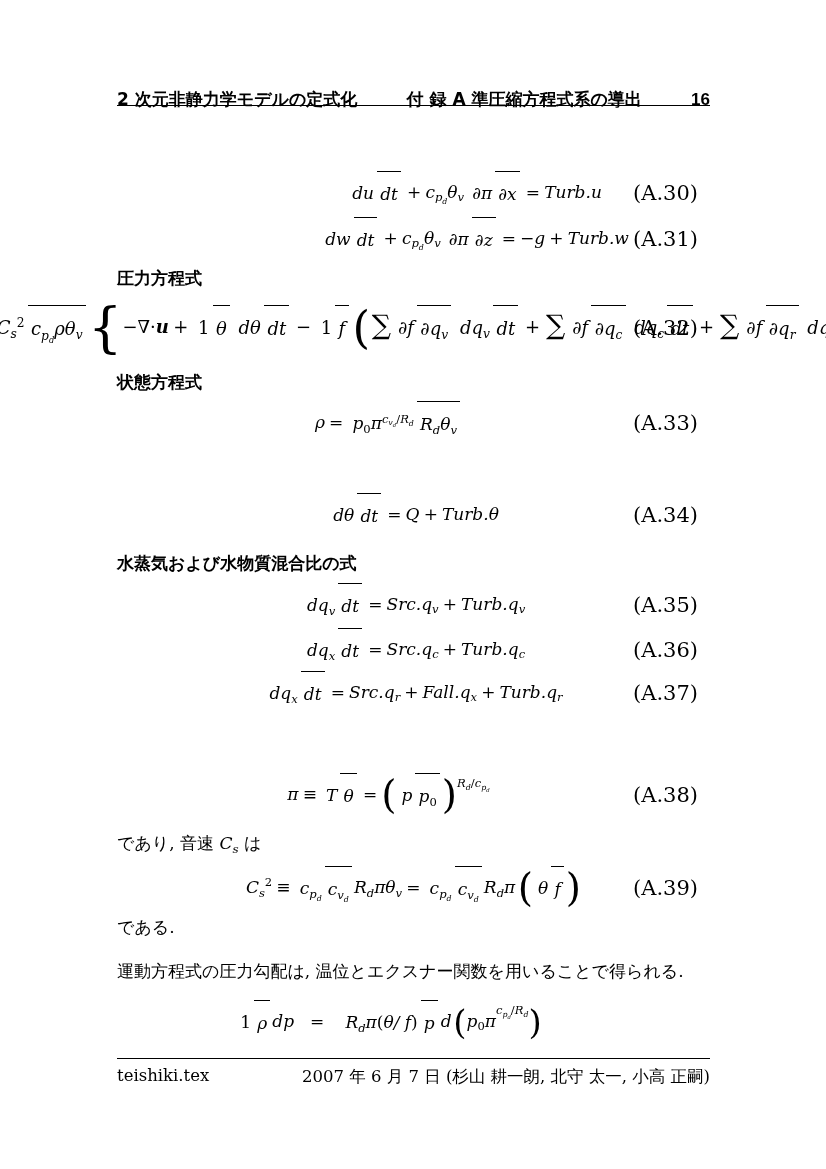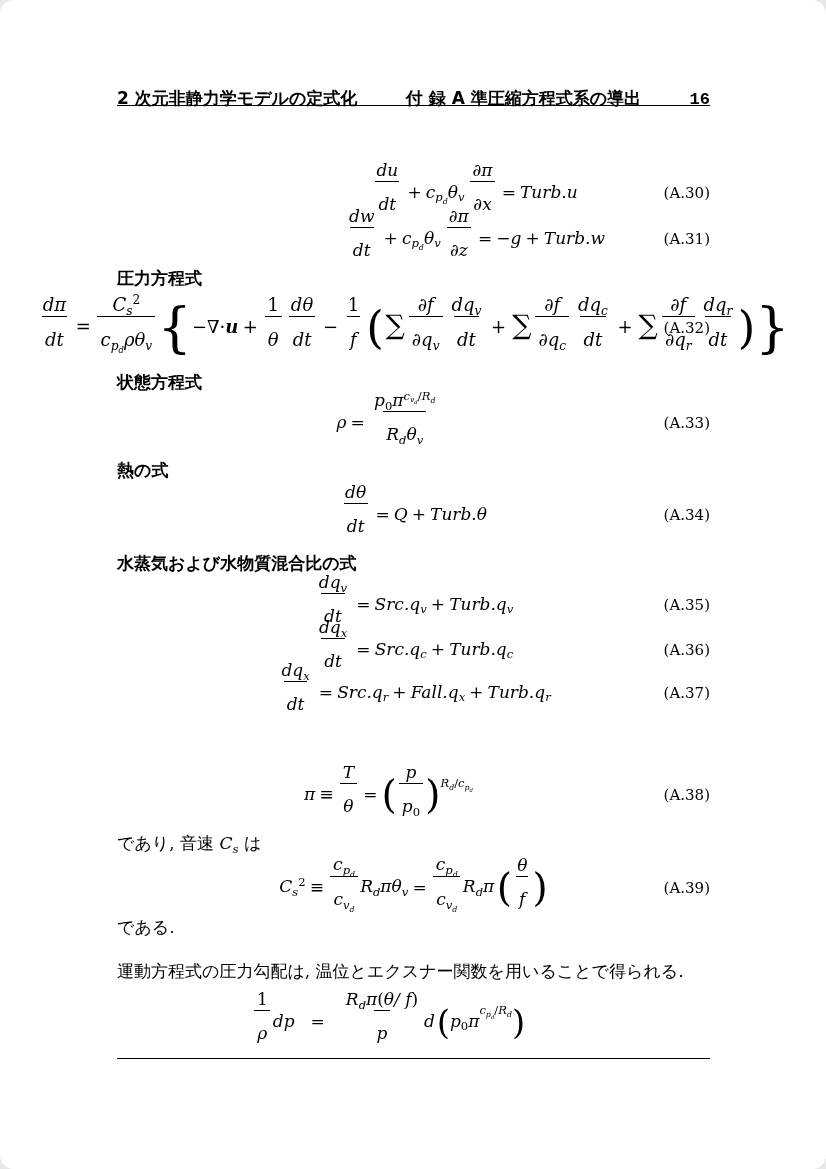--- a/index.html
+++ b/index.html
@@ -1,55 +1,55 @@
 <!DOCTYPE html>
 <html><head>
 <meta charset="utf-8">
 <style>
   html,body{margin:0;padding:0;background:#e8e8e8;}
   .page{position:relative;width:826px;height:1169px;background:#ffffff;color:#000;
-        font-family:"DejaVu Serif","Liberation Serif",serif;font-size:17px;overflow:hidden;margin:0 auto;border-radius:14px;}
+        font-family:"DejaVu Serif","Liberation Serif",serif;font-size:17px;overflow:hidden;margin:0 auto;}
   .abs{position:absolute;left:0;right:0;}
 
   
   .header{position:absolute;left:117px;right:116px;top:82px;display:flex;
           justify-content:space-between;align-items:baseline;font-weight:bold;
           font-family:"DejaVu Sans","Liberation Sans",sans-serif;font-size:17px;white-space:nowrap;}
   .h-center span + span{}
-  .h-page{font-family:Liberation Mono, monospace;margin-top:8px;}
+  .h-page{font-family:Liberation Sans, sans-serif;margin-top:8px;}
   .rule{position:absolute;left:117px;right:116px;border-top:1.6px solid #000;height:0;}
   .rule-top{top:105px;}
   .rule-bottom{top:1058px;}
   .footer{position:absolute;left:117px;right:116px;top:1066px;display:flex;
           justify-content:space-between;font-size:16.5px;white-space:nowrap;}
 
   
   .content{position:absolute;left:117px;top:0;width:593px;height:100%;}
   h2.sec{margin:0;font-size:17px;font-weight:bold;
          font-family:"DejaVu Sans","Liberation Sans",sans-serif;line-height:20px;}
   .para{margin:0;font-size:17px;line-height:23px;}
 
   
   .eqrow{display:flex;align-items:center;justify-content:center;white-space:nowrap;}
-  .eqnum{position:absolute;right:0;top:50%;transform:translateY(-50%);
-         font-family:"DejaVu Serif",serif;font-style:normal;font-size:15px;}
+  .eqnum{position:absolute;right:12px;top:50%;transform:translateY(-50%);
+         font-family:"DejaVu Serif",serif;font-style:normal;font-size:21px;}
   .eq{white-space:nowrap;}
   .eq-a32{font-size:18px;}
   .shift-r{margin-left:122px;}
   .shift-l{margin-left:-50px;}
 
   
   .mi{font-style:italic;}
   .mr{font-style:normal;}
   .mo{font-style:normal;margin:0 0.24em;}
   .mbv{font-style:italic;font-weight:bold;}
   .msum{font-size:1.5em;line-height:0;position:relative;top:0.05em;margin:0 0.06em;}
   .msp{display:inline-block;}
   .mbig{font-style:normal;line-height:0;vertical-align:middle;font-weight:300;}
-  .mfrac{display:inline-flex;flex-direction:column;align-items:center;vertical-align:middle;
+  .mfrac{display:inline-flex;flex-direction:row;align-items:center;vertical-align:middle;
          margin:0 0.12em;line-height:1.18;text-align:center;}
   .mnum{display:block;padding:0 0.18em;}
   .mden{display:block;border-top:1px solid #000;padding:12px 0.18em;margin-top:1px;}
   .msub{font-size:0.68em;vertical-align:-0.34em;line-height:0;}
   .msup{font-size:0.68em;vertical-align:0.55em;line-height:0;}
   .mhsup{font-size:0.68em;vertical-align:1.05em;line-height:0;}
   .imath{font-family:"DejaVu Serif",serif;font-style:italic;}
   .tsub{font-family:"DejaVu Serif",serif;font-style:italic;font-size:0.7em;vertical-align:-0.3em;}
 </style>
 </head>
@@ -134,21 +134,20 @@
     <h2 class="sec abs" style="top:372px">状態方程式</h2>
 
     <div class="eqrow abs" style="top:394px;height:58px">
       <div class="eq shift-l"><span class="mi">ρ</span><span class="mo">=</span><span class="mfrac">
             <span class="mnum"><span class="mi">p</span><span class="msub"><span class="mr">0</span></span><span class="mi">π</span><span class="msup"><span class="mi">c</span><span class="msub"><span class="mi">v</span><span class="msub"><span class="mi">d</span></span></span><span class="mr">/</span><span class="mi">R</span><span class="msub"><span class="mi">d</span></span></span></span>
             <span class="mden"><span class="mi">R</span><span class="msub"><span class="mi">d</span></span><span class="mi">θ</span><span class="msub"><span class="mi">v</span></span></span>
           </span></div>
       <div class="eqnum">(A.33)</div>
     </div>
 
-    <h2 class="sec abs" style="top:460px">熱の式</h2>
 
     <div class="eqrow abs" style="top:492px;height:46px">
       <div class="eq"><span class="mfrac">
             <span class="mnum"><span class="mi">dθ</span></span>
             <span class="mden"><span class="mi">dt</span></span>
           </span><span class="mo">=</span><span class="mi">Q</span><span class="mo">+</span><span class="mi">Turb.θ</span></div>
       <div class="eqnum">(A.34)</div>
     </div>
 
     <h2 class="sec abs" style="top:553px">水蒸気および水物質混合比の式</h2>
@@ -213,14 +212,18 @@
             <span class="mden"><span class="mi">ρ</span></span>
           </span><span class="mi">dp</span><span class="msp" style="width: 0.7em;"></span><span class="mo">=</span><span class="msp" style="width: 0.7em;"></span><span class="mfrac">
             <span class="mnum"><span class="mi">R</span><span class="msub"><span class="mi">d</span></span><span class="mi">π</span><span class="mr">(</span><span class="mi">θ/ f</span><span class="mr">)</span></span>
             <span class="mden"><span class="mi">p</span></span>
           </span><span class="msp" style="width: 0.05em;"></span><span class="mi">d</span><span class="msp" style="width: 0.1em;"></span><span class="mbig" style="font-size: 2em;">(</span><span class="mi">p</span><span class="msub"><span class="mr">0</span></span><span class="mi">π</span><span class="mhsup"><span class="mi">c</span><span class="msub"><span class="mi">p</span><span class="msub"><span class="mi">d</span></span></span><span class="mr">/</span><span class="mi">R</span><span class="msub"><span class="mi">d</span></span></span><span class="mbig" style="font-size: 2em;">)</span></div>
     </div>
 
   </div>
 
   <div class="rule rule-bottom"></div>
+  <div class="footer">
+    <span>teishiki.tex</span>
+    <span>2007 年 6 月 7 日 (杉山 耕一朗, 北守 太一, 小高 正嗣)</span>
+  </div>
 
 </div>
 
 </body></html>

